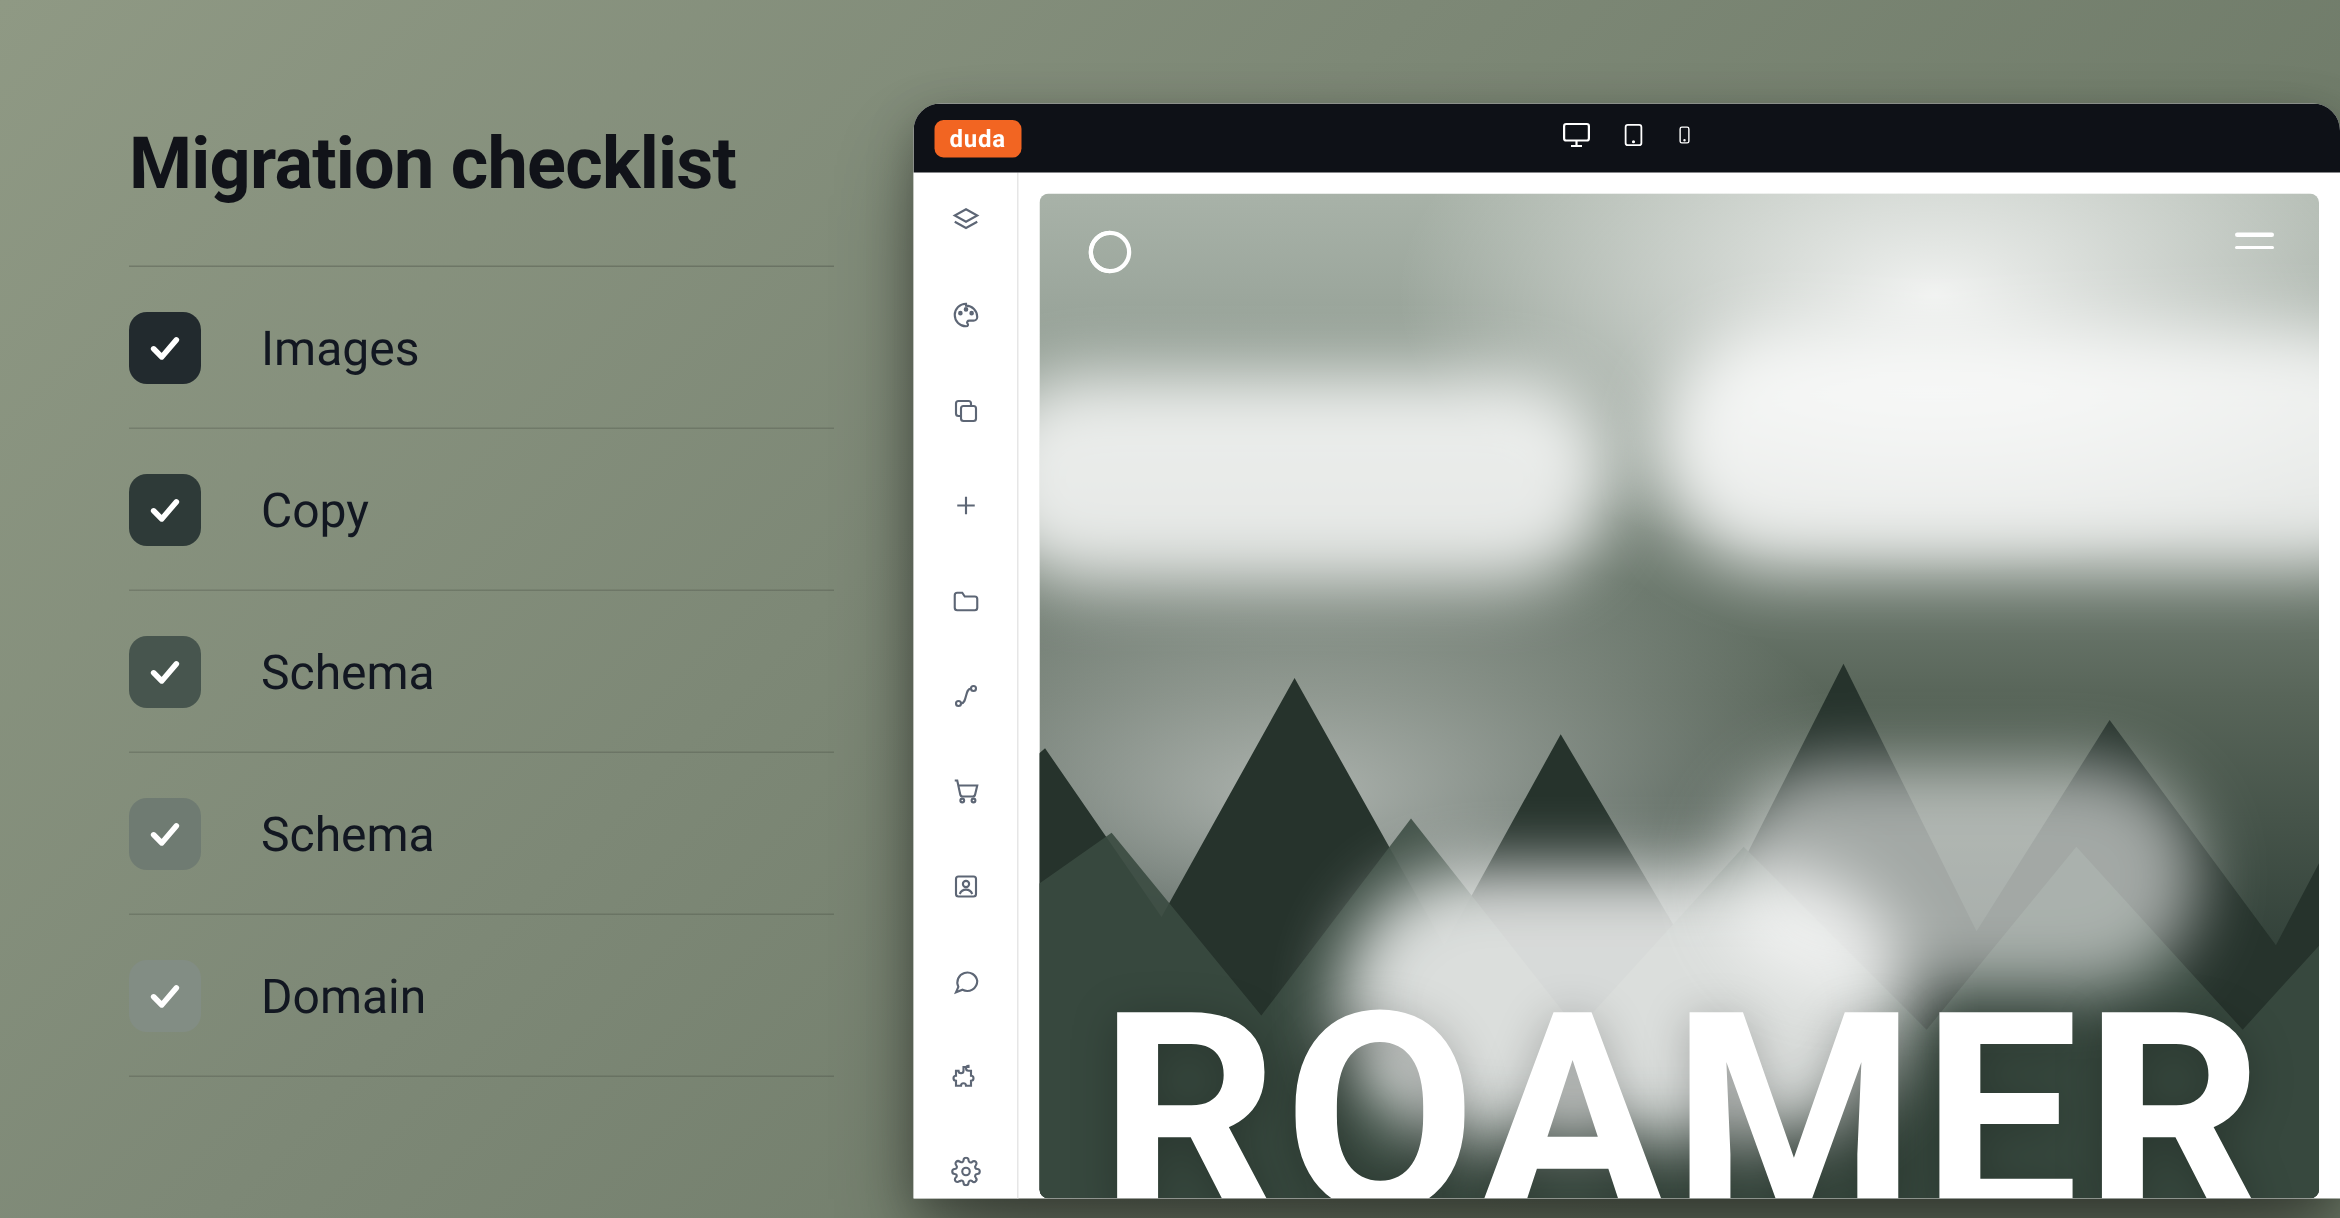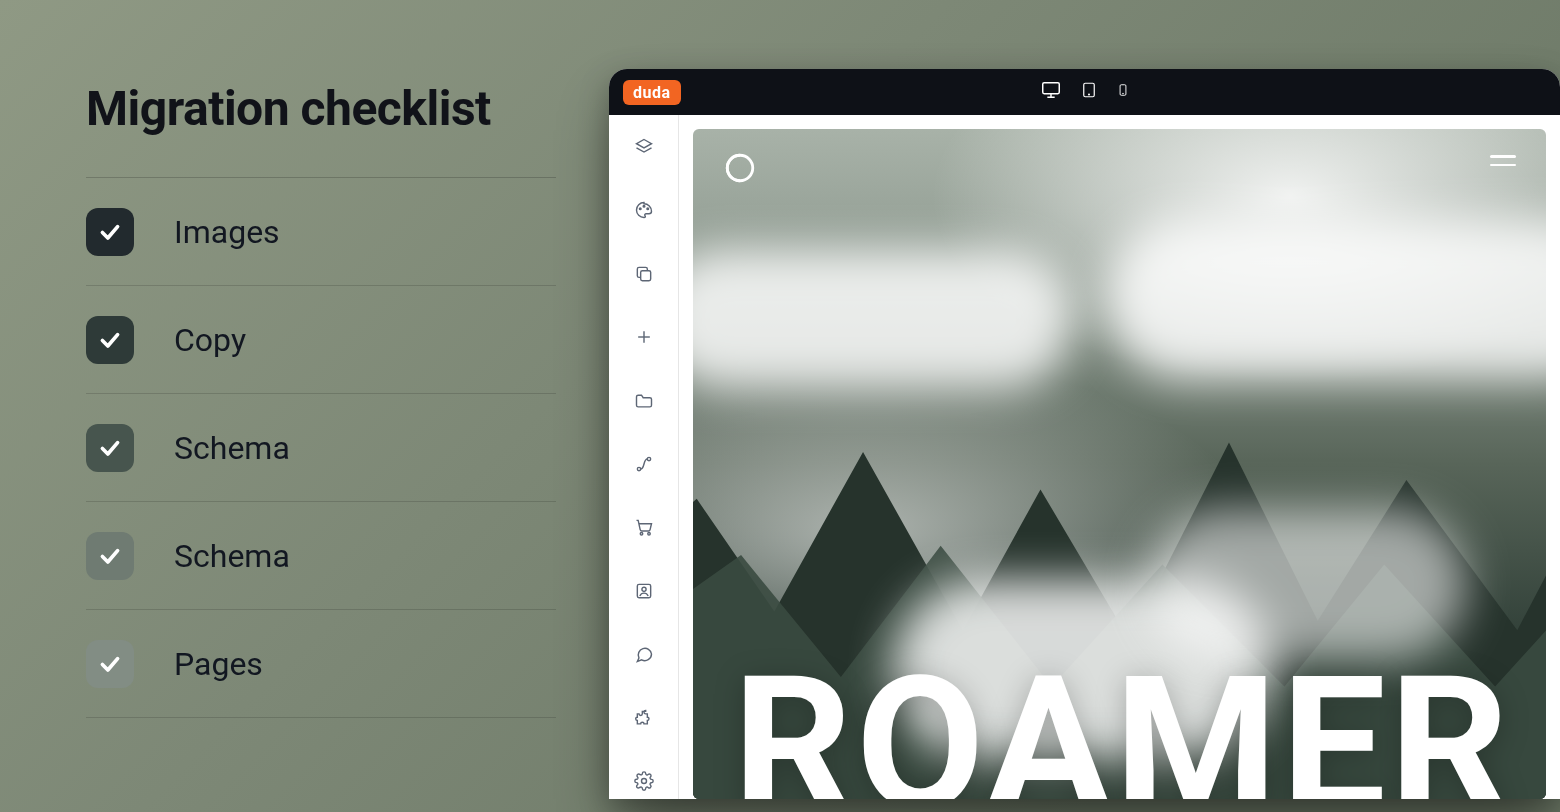--- a/index.html
+++ b/index.html
@@ -152,21 +152,21 @@
           </svg>
         </div>
         <div class="check-label">Schema</div>
       </div>
       <div class="checklist-item">
         <div class="check-box" style="background: rgb(130, 141, 132);">
           <svg viewBox="0 0 24 24" fill="none" stroke="#ffffff" stroke-width="3.4" stroke-linecap="round" stroke-linejoin="round">
             <polyline points="5 12.5 10 17.5 19 7"></polyline>
           </svg>
         </div>
-        <div class="check-label">Pages</div>
+        <div class="check-label">Domain</div>
       </div>
     </div>
 </div>
 
 <div class="window">
   <div class="titlebar">
     <span class="brand-chip">duda</span>
     <div class="device-group">
       <span>
         <svg viewBox="0 0 24 24" width="22" height="22">

